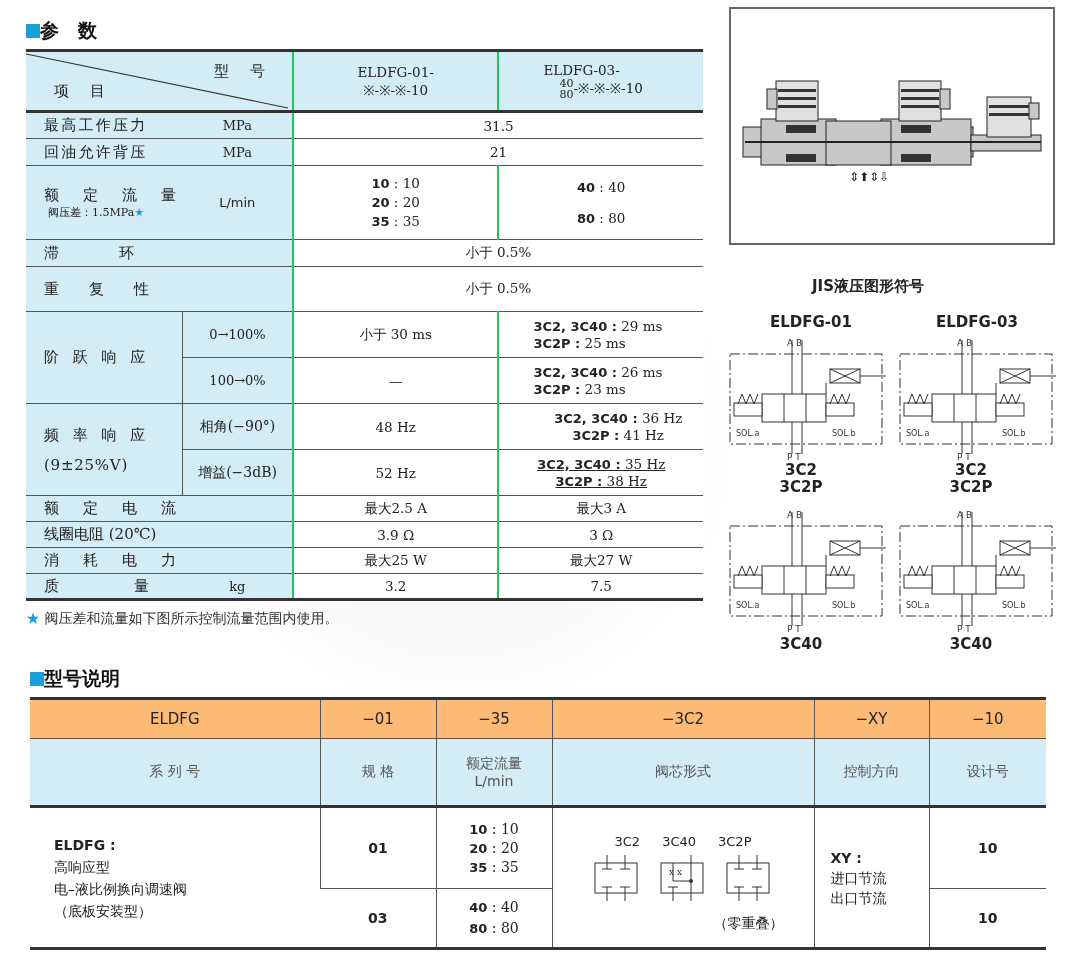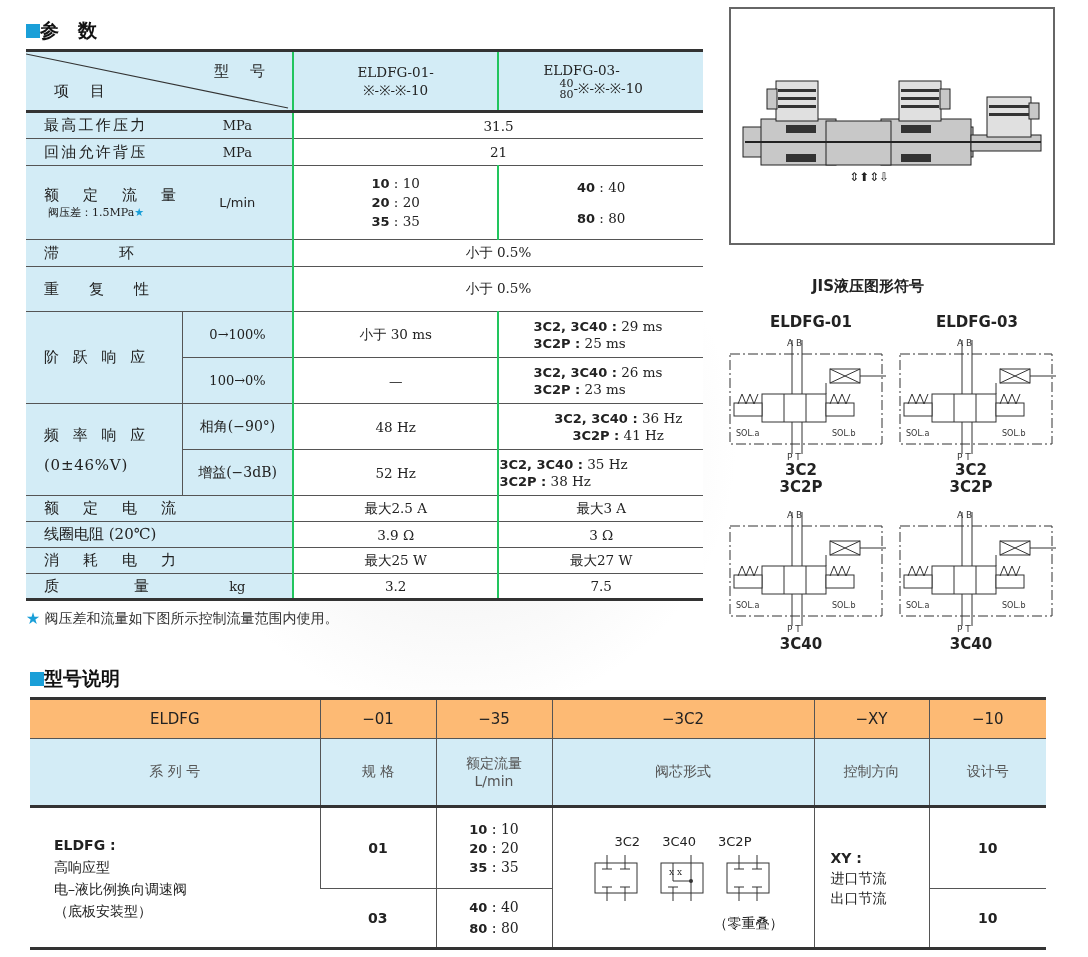--- a/index.html
+++ b/index.html
@@ -126,33 +126,33 @@
     <td class="unit">100→0%</td>
     <td class="v">—</td>
     <td class="v" style="text-align:left;padding-left:34px;line-height:17px;">
       <div><span class="b">3C2, 3C40 :</span><span> 26 ms</span></div>
       <div><span class="b">3C2P :</span><span> 23 ms</span></div>
     </td>
   </tr>
   <tr style="height:46px">
     <td class="lbl" rowspan="2" style="border-right:1px solid #555;line-height:30px;">
       <div>频 率 响 应</div>
-      <div style="letter-spacing:0.05em">(0±46%V)</div>
+      <div style="letter-spacing:0.05em">(9±25%V)</div>
     </td>
     <td class="unit" style="font-size:14px;">相角(−90°)</td>
     <td class="v">48 Hz</td>
     <td class="v" style="text-align:center;padding-left:34px;line-height:17px;">
       <div><span class="b">3C2, 3C40 :</span><span> 36 Hz</span></div>
       <div><span class="b">3C2P :</span><span> 41 Hz</span></div>
     </td>
   </tr>
   <tr style="height:46px">
     <td class="unit" style="font-size:14px;">增益(−3dB)</td>
     <td class="v">52 Hz</td>
-    <td class="v" style="text-align:left;line-height:17px;">
+    <td class="v" style="text-align:center;line-height:17px;text-decoration:underline;">
       <div><span class="b">3C2, 3C40 :</span><span> 35 Hz</span></div>
       <div><span class="b">3C2P :</span><span> 38 Hz</span></div>
     </td>
   </tr>
   <tr style="height:26px">
     <td class="lbl">额　定　电　流</td>
     <td class="unit"></td>
     <td class="v">最大2.5 A</td>
     <td class="v">最大3 A</td>
   </tr>

